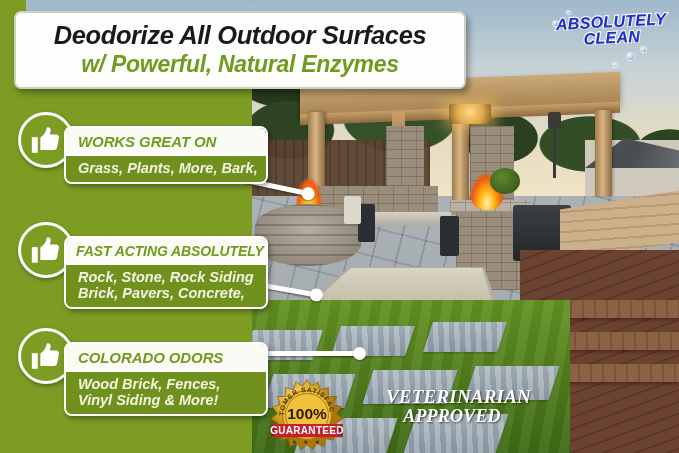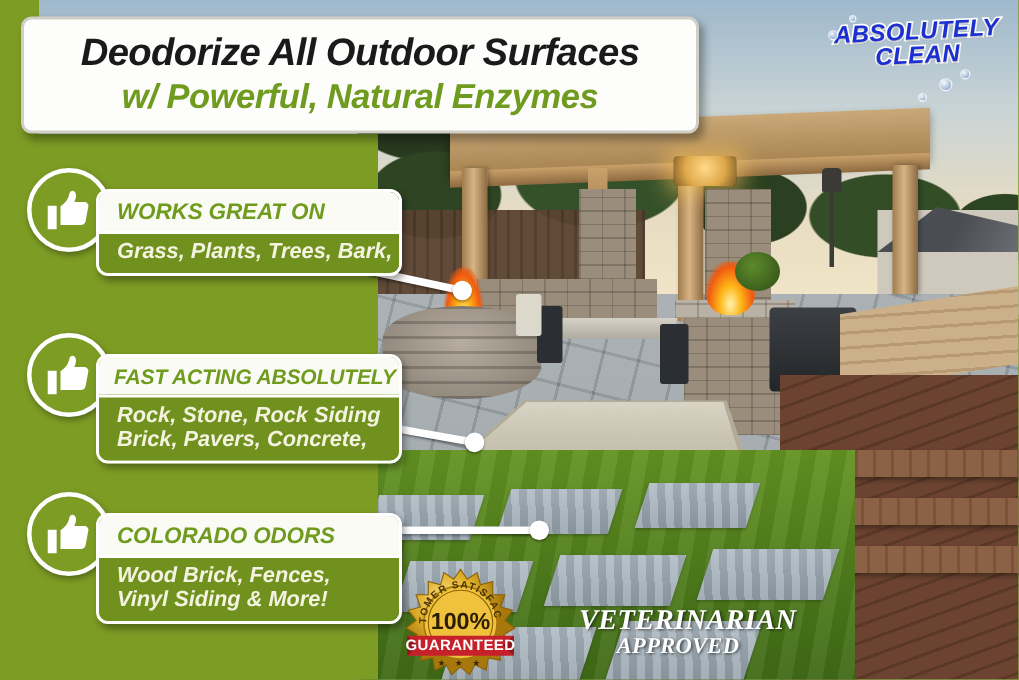--- a/index.html
+++ b/index.html
@@ -231,28 +231,28 @@
     width: 13px; height: 13px; margin-top: -6.5px;
     background: #ffffff; border-radius: 50%;
     box-shadow: 0 1px 2px rgba(0,0,0,.4);
   }
 
   
   .seal {
     position: absolute; left: 270px; top: 378px; width: 74px; height: 74px;
   }
   .vet {
-    position: absolute; left: 386px; top: 404px; width: 132px; text-align: center;
+    position: absolute; left: 386px; top: 387px; width: 132px; text-align: center;
     font-family: "Liberation Serif", serif;
     color: #ffffff; font-style: italic; font-weight: 700;
     text-shadow: 1px 1px 2px rgba(0,0,0,.6);
     line-height: 1.04;
   }
   .vet .v1 { font-size: 19px; letter-spacing: .2px; }
-  .vet .v2 { font-size: 15px; letter-spacing: .2px; }
+  .vet .v2 { font-size: 18px; letter-spacing: .2px; }
   .made {
     position: absolute; left: 566px; top: 382px; width: 94px;
     background: #ffffff; padding: 4px 4px 2px;
     box-shadow: 1px 2px 4px rgba(0,0,0,.4);
   }
   .flag { width: 86px; height: 45px; position: relative; overflow: hidden; display: block; }
   .flag .stripes { position: absolute; inset: 0;
     background: repeating-linear-gradient(to bottom, #b22234 0 3.46px, #ffffff 3.46px 6.92px); }
   .flag .canton { position: absolute; left: 0; top: 0; width: 34.4px; height: 24.2px; background: #3c3b6e; }
   .flag .canton .stars {
@@ -354,21 +354,21 @@
   <div class="feature" style="left:18px;top:112px;">
     <div class="thumb-badge">
       <svg viewBox="0 0 24 24" aria-hidden="true">
         <path fill="#ffffff" d="M2 10h4.2v11H2z"></path>
         <path fill="#ffffff" d="M8 10.2c1.9-1.2 3.5-3 4-5.1.25-1.1.3-2 1.3-2.1 1.2-.1 2 .8 2 2.1 0 1.1-.35 2.2-.8 3.1h4.6c1.3 0 2.2 1 2 2.2l-1.3 6.9c-.2 1.1-1.1 1.8-2.2 1.8H8z"></path>
       </svg>
     </div>
     <div class="callout">
       <div class="head">WORKS GREAT ON</div>
       <div class="body">
-        <span>Grass, Plants, Trees, Bark,</span>
+        <span>Grass, Plants, More, Bark,</span>
       </div>
     </div>
   </div>
 
   <div class="feature" style="left:18px;top:222px;">
     <div class="thumb-badge">
       <svg viewBox="0 0 24 24" aria-hidden="true">
         <path fill="#ffffff" d="M2 10h4.2v11H2z"></path>
         <path fill="#ffffff" d="M8 10.2c1.9-1.2 3.5-3 4-5.1.25-1.1.3-2 1.3-2.1 1.2-.1 2 .8 2 2.1 0 1.1-.35 2.2-.8 3.1h4.6c1.3 0 2.2 1 2 2.2l-1.3 6.9c-.2 1.1-1.1 1.8-2.2 1.8H8z"></path>
       </svg>

